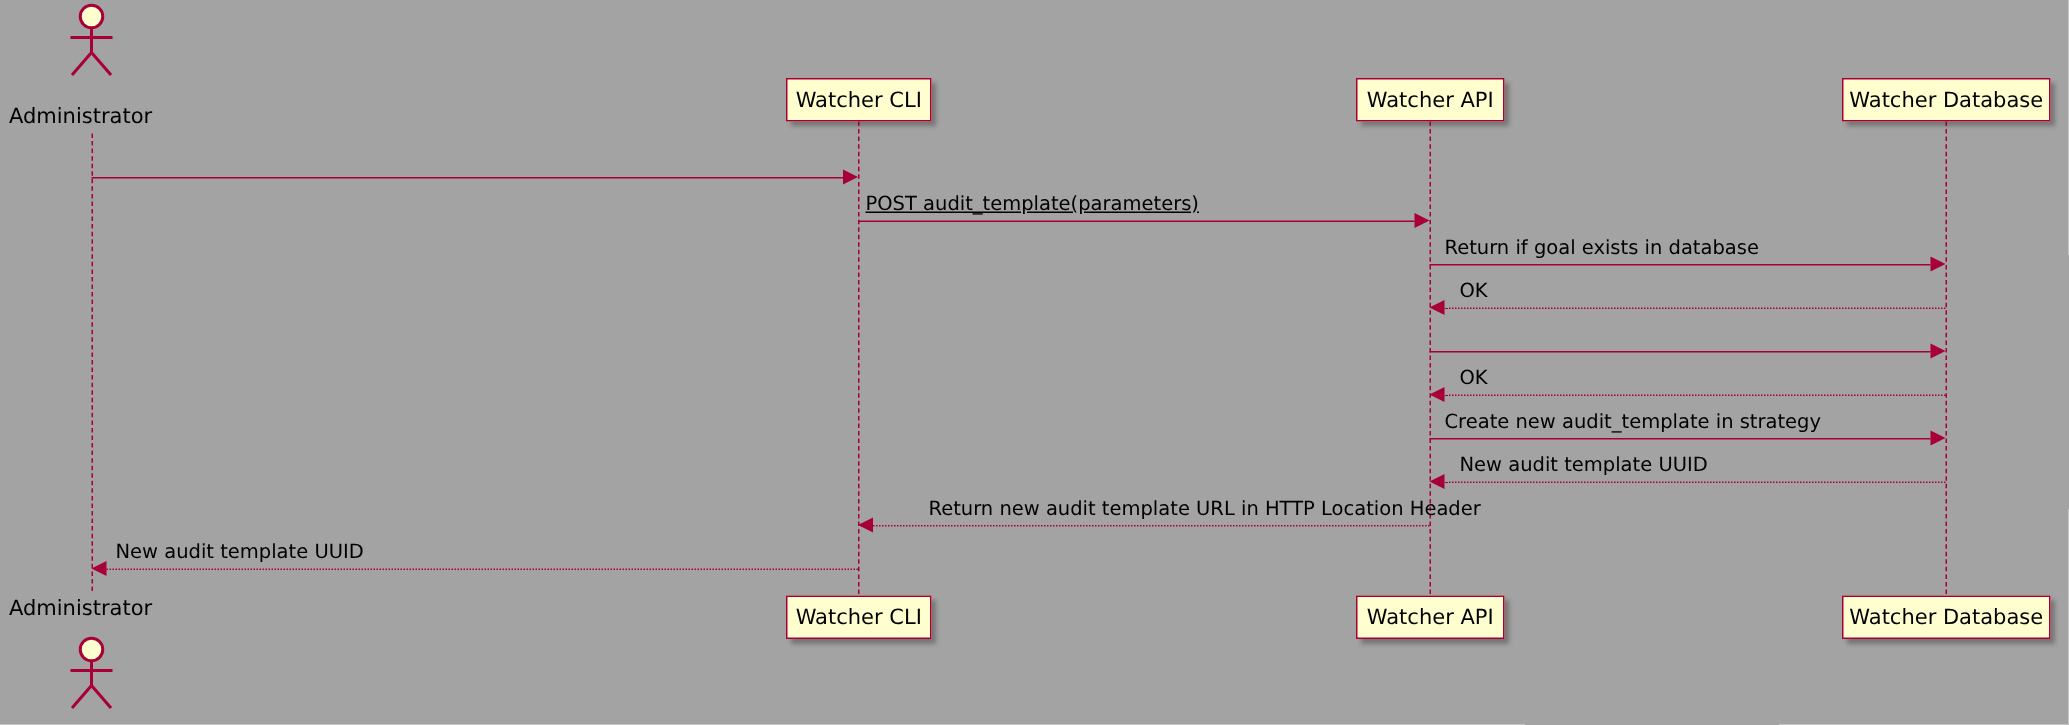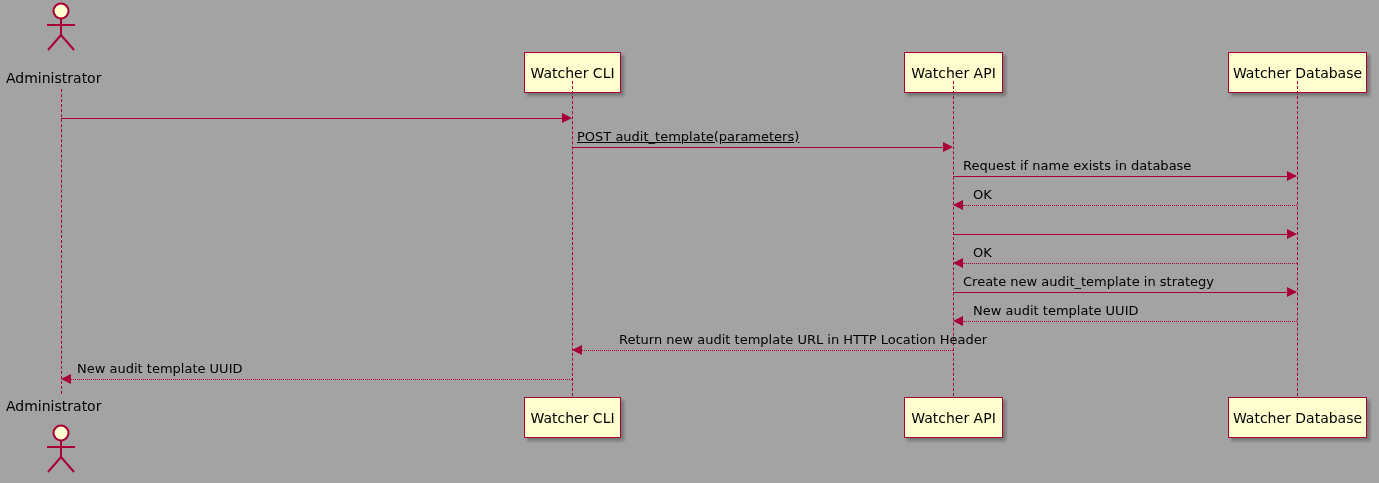--- a/index.html
+++ b/index.html
@@ -27,21 +27,21 @@
     box-shadow: 3px 3px 3px rgba(0,0,0,0.28);
     color: #000000;
     font-size: 14px;
     line-height: 1;
     display: flex;
     align-items: center;
     justify-content: center;
     white-space: nowrap;
     box-sizing: border-box;
     padding: 0 9px;
-    height: 41px;
+    height: 29px;
   }
   
   .actor-svg { position: absolute; }
   .actor-label {
     position: absolute;
     font-size: 14px;
     color: #000000;
     white-space: nowrap;
   }
   
@@ -110,21 +110,21 @@
   <div class="lifeline" style="left:953px; top:81px; height:315px;"></div>
   <div class="lifeline" style="left:1297px; top:81px; height:315px;"></div>
 
   <div class="msg-line" style="left:61px; top:118px; width:501px;"></div>
   <div class="arrow-head right" style="left:562px; top:113px;"></div>
 
   <div class="msg-label" style="left:577px; top:130px;text-decoration:underline;">POST audit_template(parameters)</div>
   <div class="msg-line" style="left:572px; top:147px; width:371px;"></div>
   <div class="arrow-head right" style="left:943px; top:142px;"></div>
 
-  <div class="msg-label" style="left:963px; top:159px;">Request if name exists in database</div>
+  <div class="msg-label" style="left:963px; top:159px;">Return if goal exists in database</div>
   <div class="msg-line" style="left:953px; top:176px; width:334px;"></div>
   <div class="arrow-head right" style="left:1287px; top:171px;"></div>
 
   <div class="msg-label" style="left:973px; top:188px;">OK</div>
   <div class="msg-line dotted" style="left:963px; top:205px; width:334px;"></div>
   <div class="arrow-head left" style="left:953px; top:200px;"></div>
 
   <div class="msg-line" style="left:953px; top:234px; width:334px;"></div>
   <div class="arrow-head right" style="left:1287px; top:229px;"></div>
 

